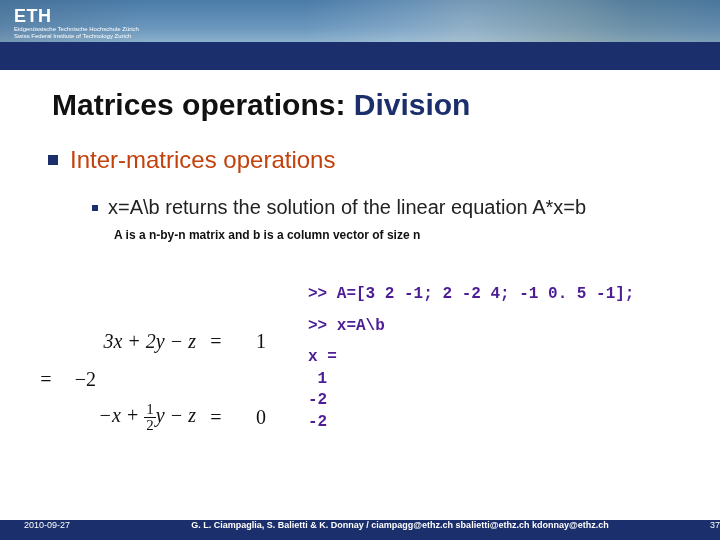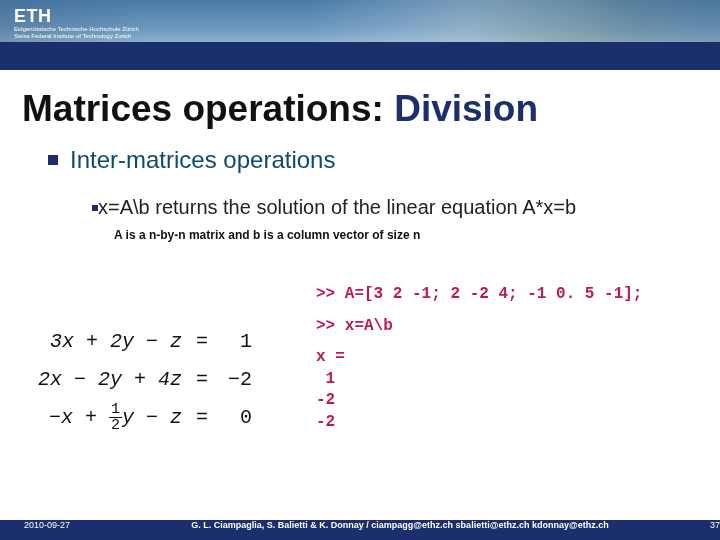--- a/index.html
+++ b/index.html
@@ -25,50 +25,50 @@
   }
   .eth-logo {
     position: absolute; left: 14px; top: 6px; color: #fff; z-index: 2;
     font-weight: bold; font-size: 18px; letter-spacing: 0.5px;
   }
   .eth-sub {
     position: absolute; left: 14px; top: 26px; color: #fff; z-index: 2;
     font-size: 6px; line-height: 7px;
   }
   .title {
-    position: absolute; left: 22px; top: 88px;
-    font-size: 37px; font-weight: bold; color: #111;
+    position: absolute; left: 52px; top: 88px;
+    font-size: 30px; font-weight: bold; color: #111;
   }
   .title .accent { color: #1a2f6b; }
   .bullet1 {
     position: absolute; left: 48px; top: 146px;
     display: flex; align-items: flex-start; gap: 12px;
   }
   .sq { width: 10px; height: 10px; background: #1a2f6b; margin-top: 9px; flex: none; }
-  .b1-text { font-size: 24px; color: #0c4a6e; }
+  .b1-text { font-size: 24px; color: #c2410c; }
   .bullet2 {
     position: absolute; left: 92px; top: 196px;
-    display: flex; align-items: flex-start; 
+    display: flex; align-items: flex-start; gap: 10px;
   }
   .sq-sm { width: 6px; height: 6px; background: #1a2f6b; margin-top: 9px; flex: none; }
   .b2-text { font-size: 20px; color: #222; }
   .sub-note {
     position: absolute; left: 114px; top: 228px;
     font-size: 12px; font-weight: bold; color: #111;
   }
   .code-block {
-    position: absolute; left: 316px; top: 284px; width: 400px;
-    font-family: "Courier New", monospace; font-size: 16px; font-weight: bold; color: #be185d;
+    position: absolute; left: 308px; top: 284px; width: 400px;
+    font-family: "Courier New", monospace; font-size: 16px; font-weight: bold; color: #4c1d95;
     line-height: 1.35;
   }
   .code-block .row { margin-bottom: 10px; white-space: pre; }
   .code-block .result { margin-top: 4px; white-space: pre; }
   .eqns {
-    position: absolute; left: 22px; top: 322px; width: 270px;
-    font-family: Liberation Mono, monospace; font-size: 20px; color: #111;
+    position: absolute; left: 36px; top: 322px; width: 270px;
+    font-family: Liberation Serif, serif; font-size: 20px; color: #111;
   }
   .eq-row { display: flex; align-items: center; height: 38px; }
   .eq-lhs { width: 170px; text-align: right; padding-right: 10px; font-style: italic; white-space: nowrap; }
   .eq-eq  { width: 20px; text-align: center; }
   .eq-rhs { width: 40px; text-align: right; }
   .frac { display: inline-block; vertical-align: middle; text-align: center; font-style: normal; line-height: 1; font-size: 15px; }
   .frac .n { display: block; border-bottom: 1px solid #111; padding: 0 2px; }
   .frac .d { display: block; padding: 0 2px; }
   .it { font-style: italic; }
   .footer {
@@ -119,21 +119,20 @@
 -2</div>
   </div>
 
   <div class="eqns">
     <div class="eq-row">
       <div class="eq-lhs">3<span class="it">x</span> + 2<span class="it">y</span> − <span class="it">z</span></div>
       <div class="eq-eq">=</div>
       <div class="eq-rhs">1</div>
     </div>
     <div class="eq-row">
-      <div class="eq-lhs">2<span class="it">x</span> − 2<span class="it">y</span> + 4<span class="it">z</span></div>
       <div class="eq-eq">=</div>
       <div class="eq-rhs">−2</div>
     </div>
     <div class="eq-row">
       <div class="eq-lhs">−<span class="it">x</span> + <span class="frac"><span class="n">1</span><span class="d">2</span></span><span class="it">y</span> − <span class="it">z</span></div>
       <div class="eq-eq">=</div>
       <div class="eq-rhs">0</div>
     </div>
   </div>
 

